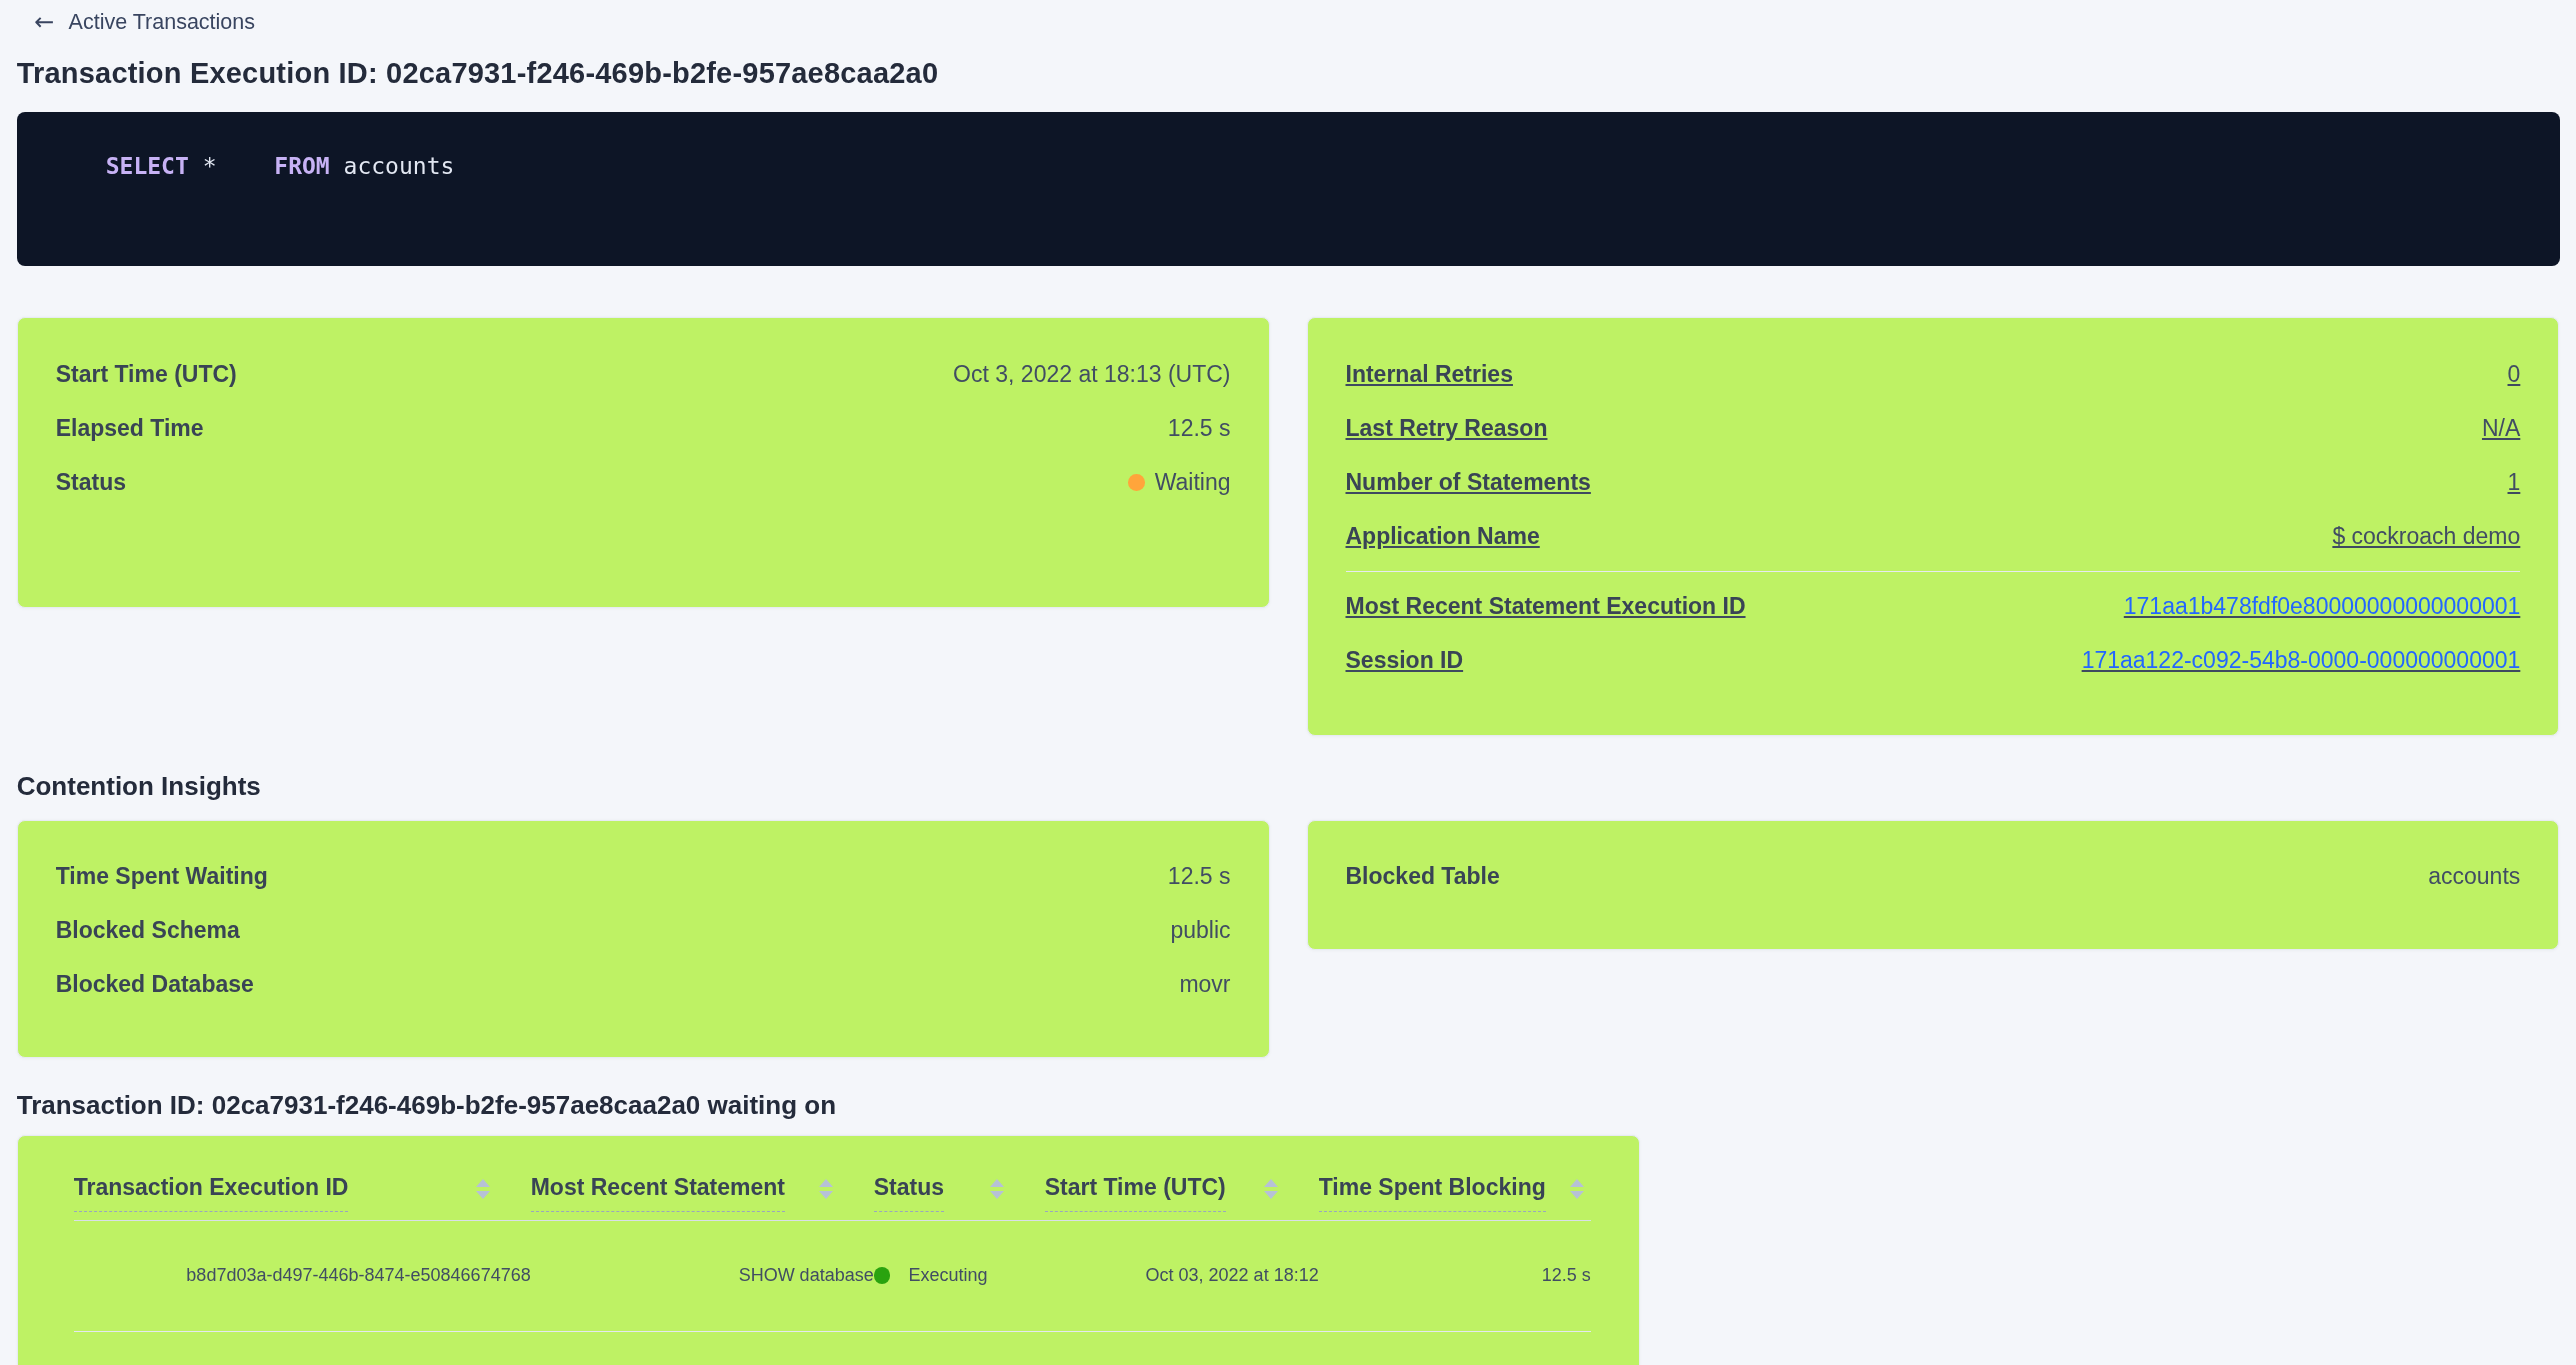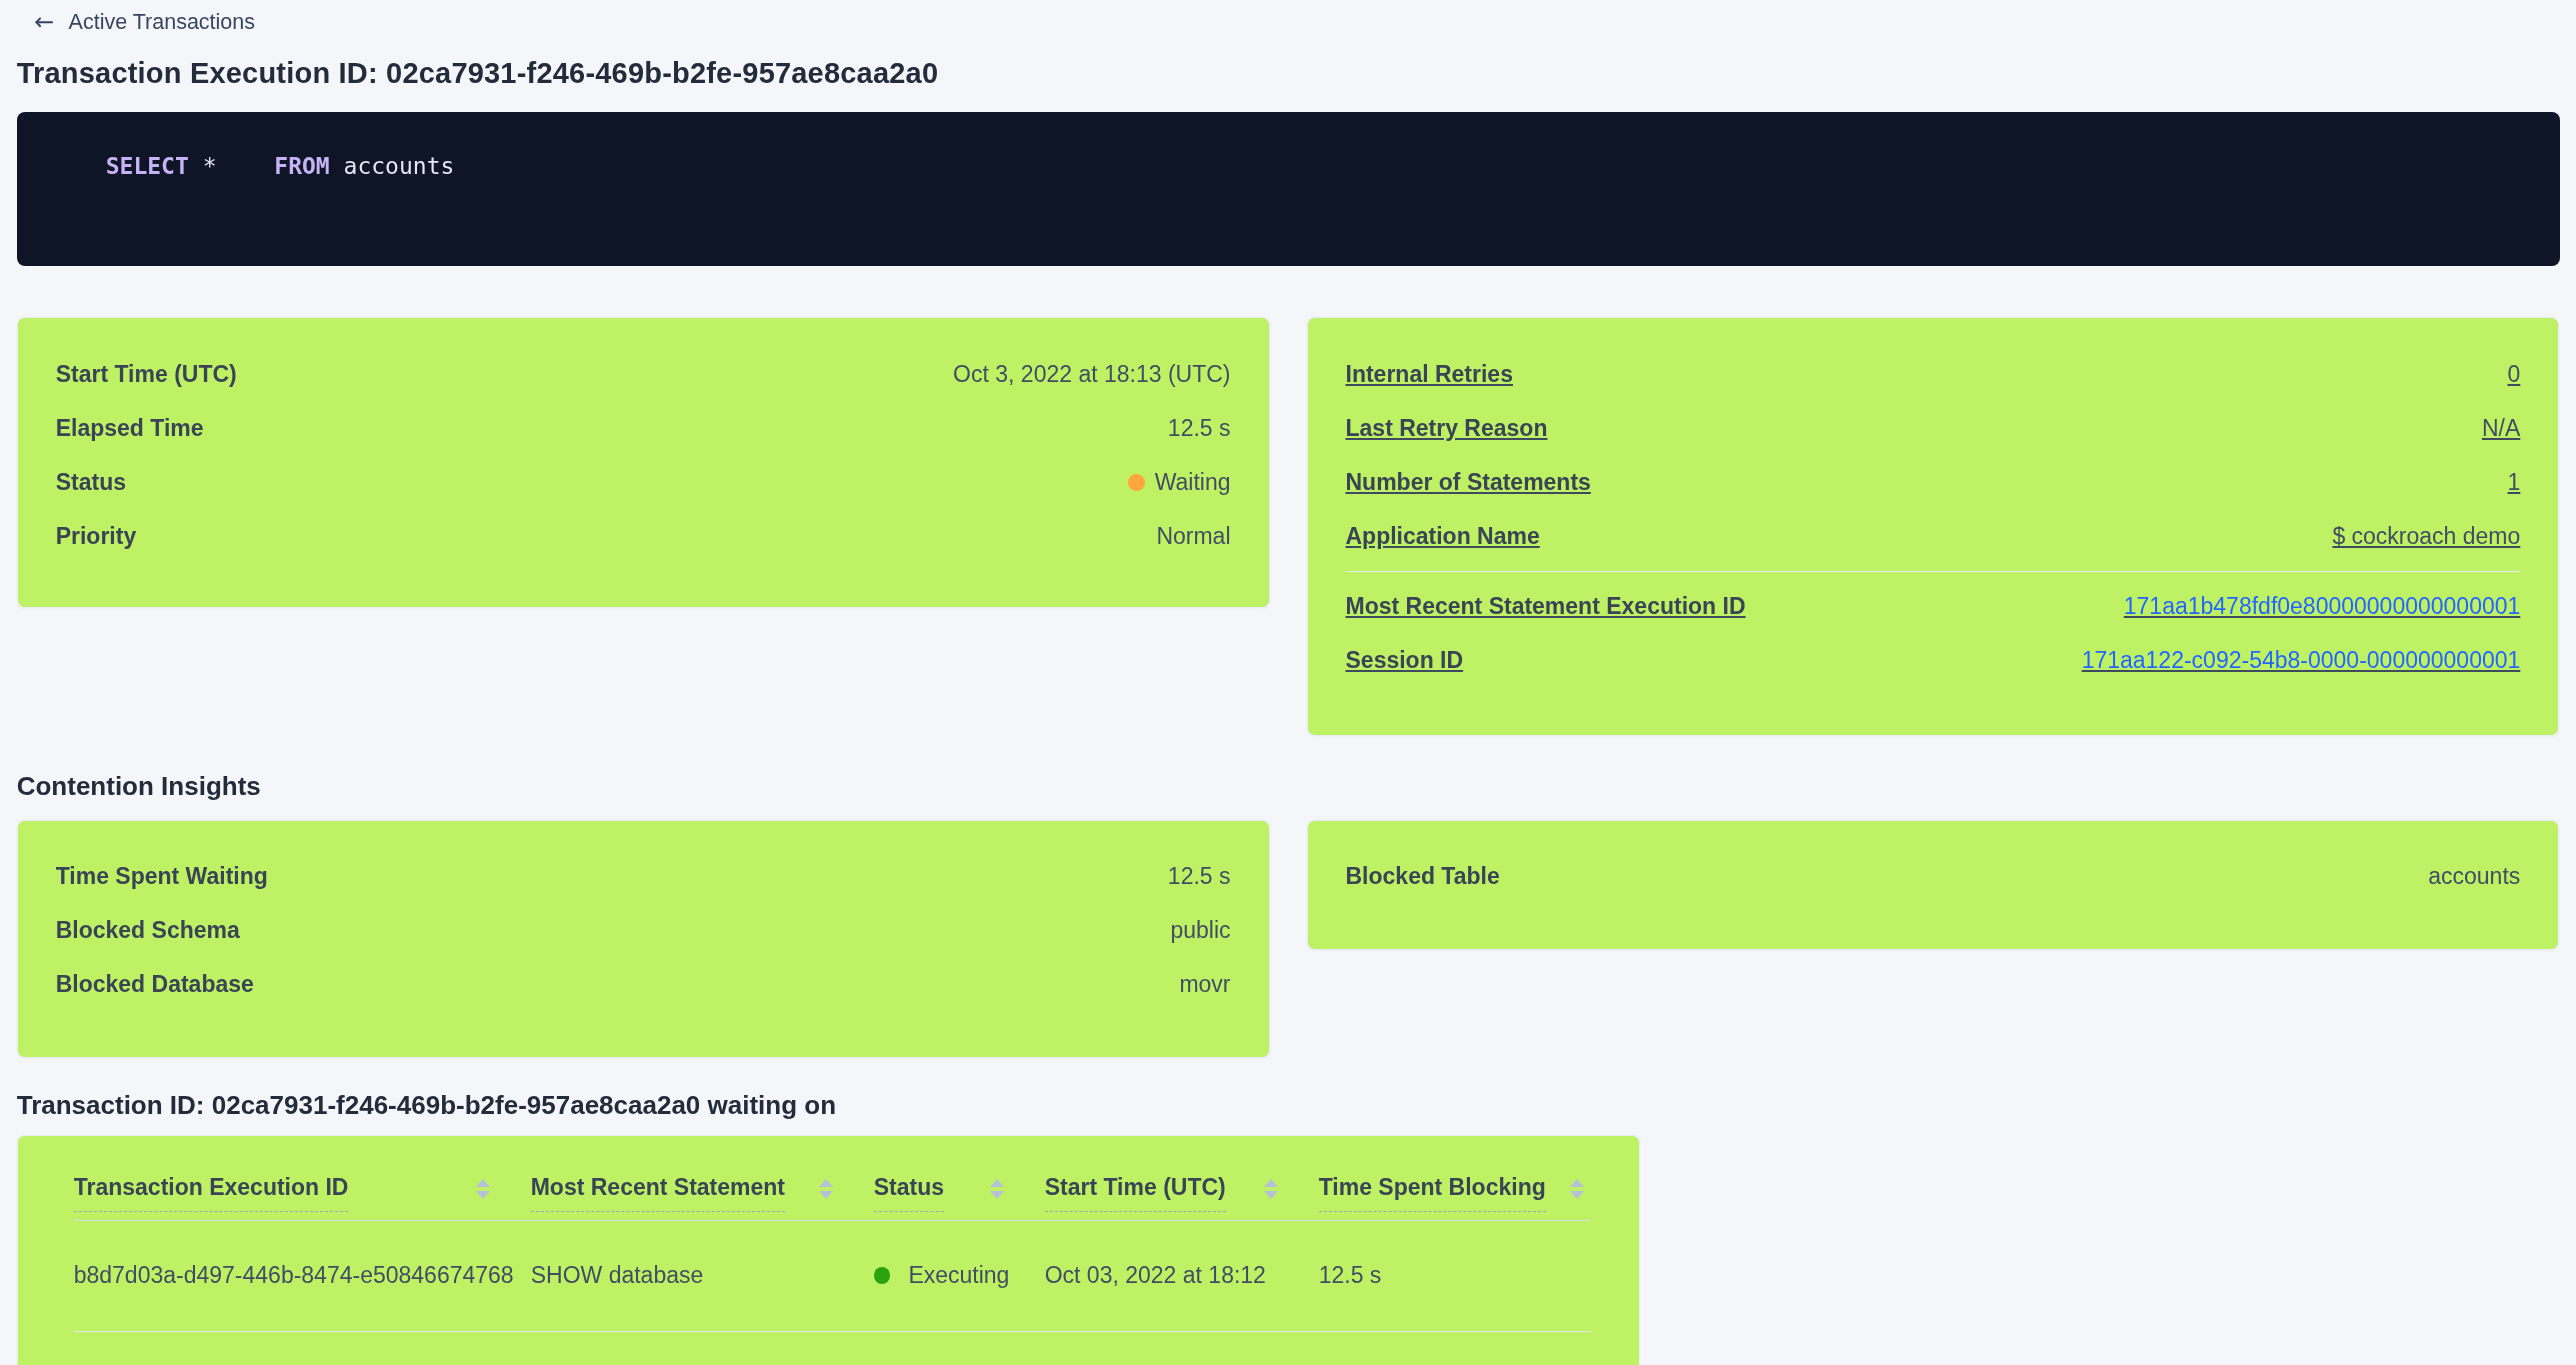--- a/index.html
+++ b/index.html
@@ -102,21 +102,21 @@
   }
   .c5 .sort { margin-right:6.4px; }
   .tri-up   { width:0; height:0; border-left:7.2px solid transparent; border-right:7.2px solid transparent; border-bottom:8.8px solid #b6c1d7; }
   .tri-down { width:0; height:0; border-left:7.2px solid transparent; border-right:7.2px solid transparent; border-top:8.8px solid #b6c1d7; }
 
   .trow {
     display:flex; align-items:center;
     height:111px;
     border-bottom:1.6px solid #e4e8f0;
   }
-  .td { font-size:23px; color:#414d63; }
+  .td { font-size:18px; color:#414d63;text-align:right; }
   .td.status { display:flex; align-items:center; gap:18px; }
 </style>
 </head>
 <body>
 
 <div class="page">
 
   <div class="breadcrumb">
     <span class="arrow">←</span>
     <span class="bc-label">Active Transactions</span>
@@ -138,24 +138,20 @@
       <div class="row">
         <span class="label">Elapsed Time</span>
         <span class="value">12.5 s</span>
       </div>
       <div class="row">
         <span class="label">Status</span>
         <span class="value status-value">
           <span class="dot" style="background-color: rgb(255, 165, 59);"></span>
           <span>Waiting</span>
         </span>
-      </div>
-      <div class="row">
-        <span class="label">Priority</span>
-        <span class="value">Normal</span>
       </div>
     </section>
 
     <section class="card half card-details">
       <div class="row">
         <span class="label">Internal Retries</span>
         <span class="value">0</span>
       </div>
       <div class="row">
         <span class="label">Last Retry Reason</span>

